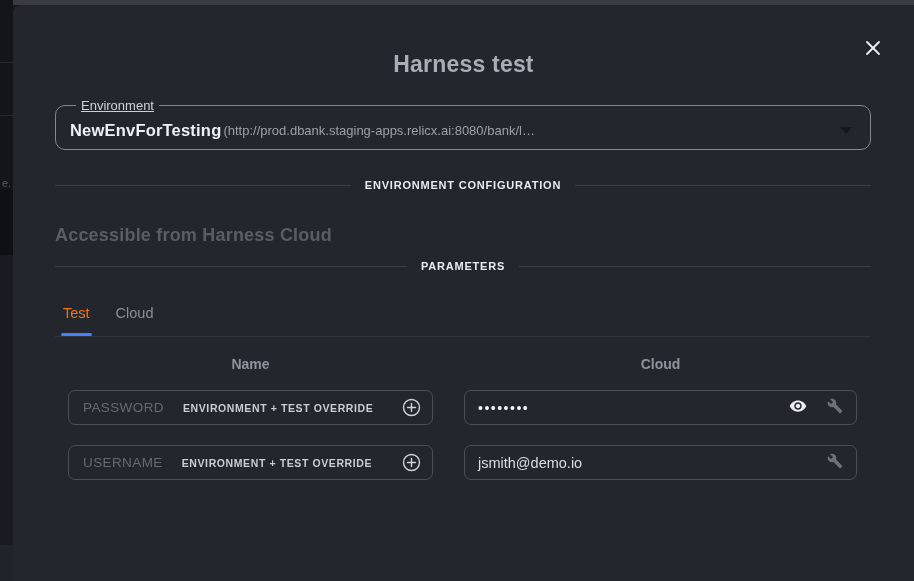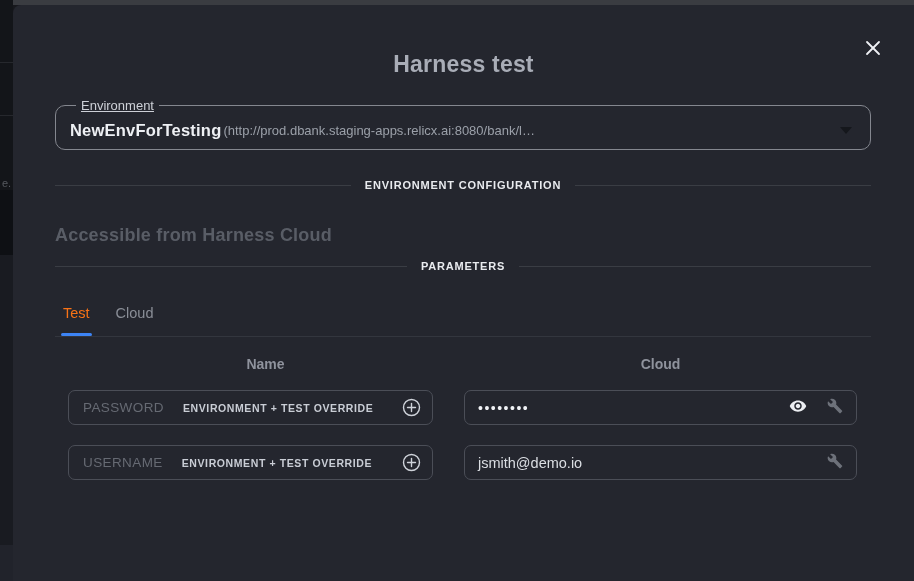--- a/index.html
+++ b/index.html
@@ -71,21 +71,21 @@
   .tab.active{color:#f97316;}
   .tab.active::after{
     content:'';position:absolute;left:-2px;right:-2px;bottom:0;height:3px;
     border-radius:2px;background:#3d84f5;
   }
   
   .col-header{
     position:absolute;top:351px;text-align:center;
     font-size:14px;font-weight:600;color:#8f939d;
   }
-  .col-header.name{left:70px;width:365px;}
+  .col-header.name{left:55px;width:365px;}
   .col-header.value{left:451px;width:393px;}
   
   .param-name-box,.param-value-box{
     position:absolute;height:35px;box-sizing:border-box;
     border:1px solid #4b4e57;border-radius:7px;
     display:flex;align-items:center;background:transparent;
   }
   .param-name-box{left:55px;width:365px;padding:0 11px 0 14px;}
   .param-value-box{left:451px;width:393px;padding:0 13px 0 13px;}
   .row-1{top:385px;}

